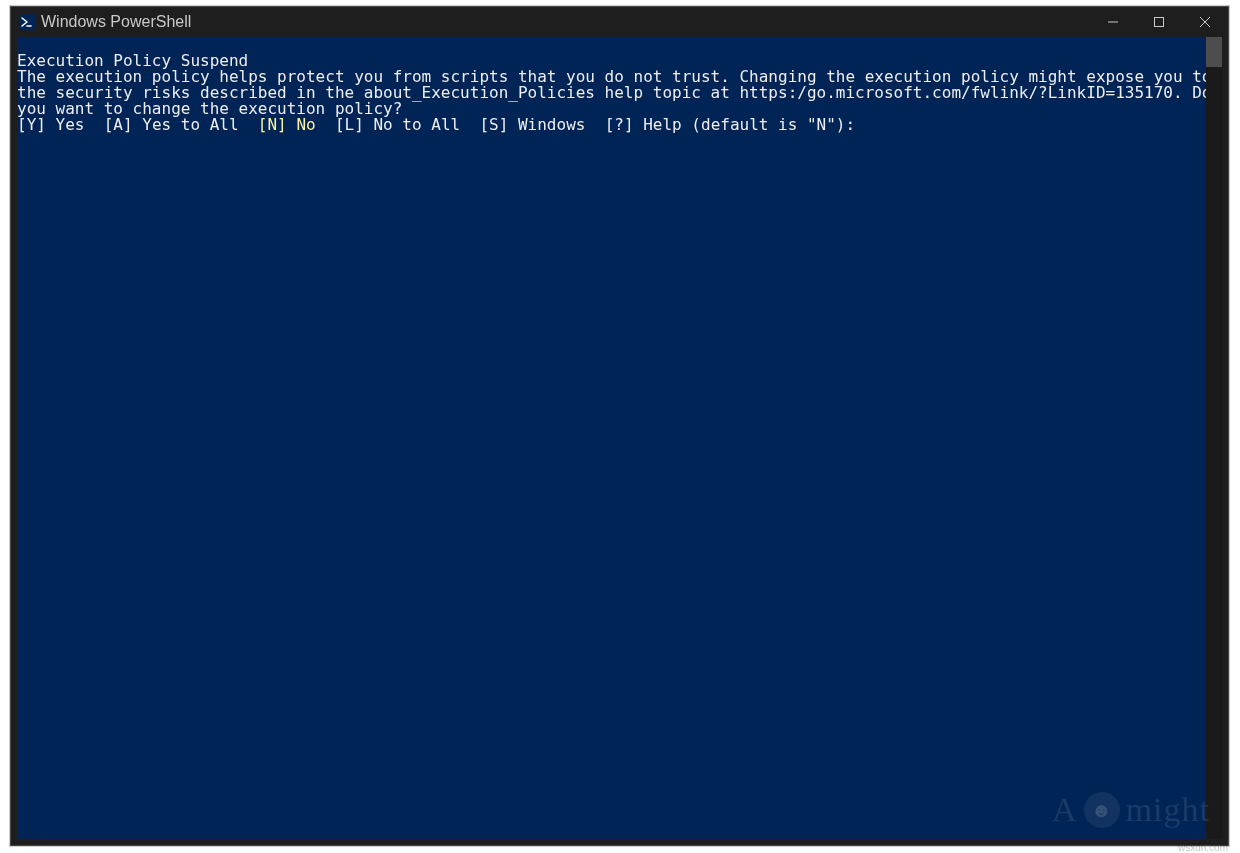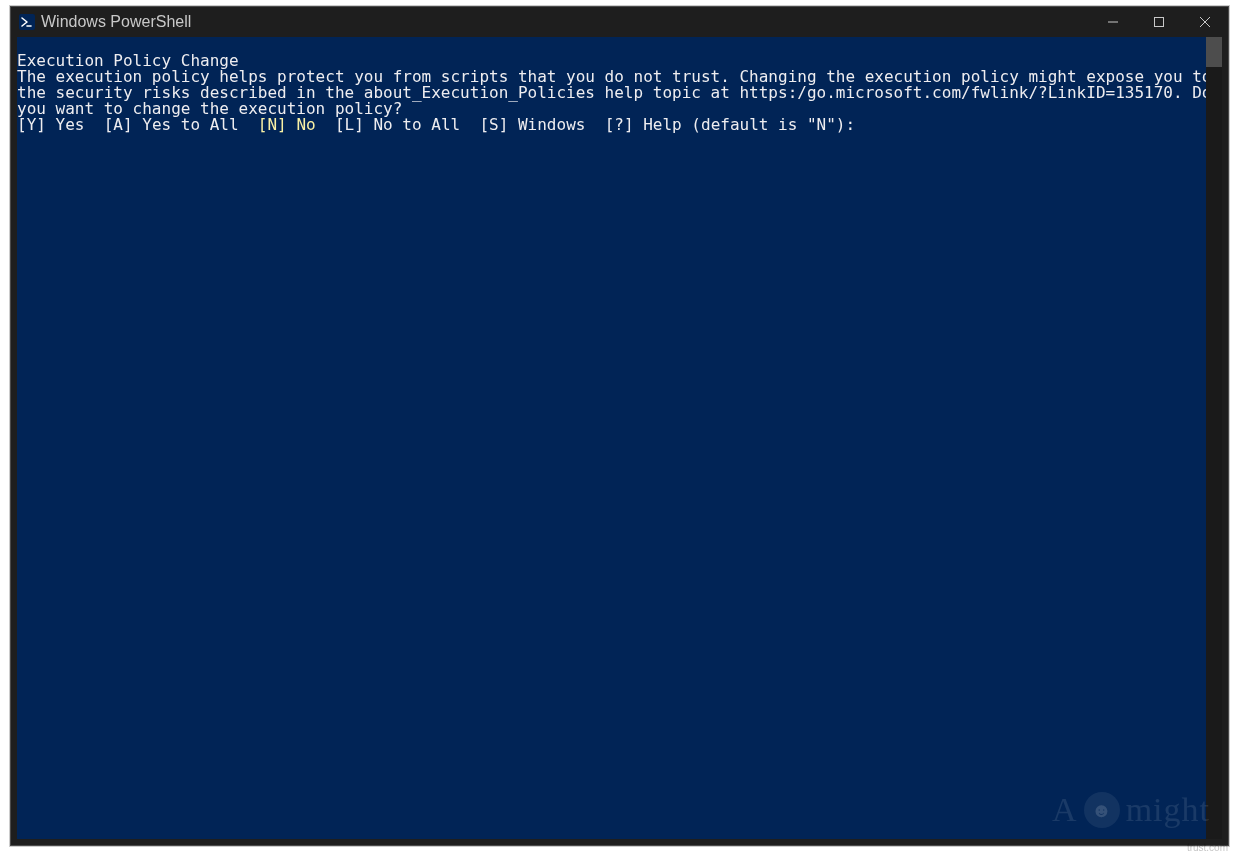--- a/index.html
+++ b/index.html
@@ -119,27 +119,27 @@
     <span class="winbtn close">
       <svg width="10" height="10" viewBox="0 0 10 10">
           <line x1="0" y1="0" x2="10" y2="10" stroke="currentColor" stroke-width="1"></line>
           <line x1="10" y1="0" x2="0" y2="10" stroke="currentColor" stroke-width="1"></line>
         </svg>
     </span>
   </div>
 
   <div class="client">
     <div class="terminal">
-<span class="line">Execution Policy Change</span>
+<span class="line">Execution Policy Suspend</span>
 <span class="line">The execution policy helps protect you from scripts that you do not trust. Changing the execution policy might expose you to the security risks described in the about_Execution_Policies help topic at https:/go.microsoft.com/fwlink/?LinkID=135170. Do you want to change the execution policy?</span>
 <span class="line"><span>[Y]</span><span> Yes  </span><span>[A]</span><span> Yes to All  </span><span class="hl">[N]</span><span class="hl"> No  </span><span>[L]</span><span> No to All  </span><span>[S]</span><span> Windows  </span><span>[?]</span><span> Help (default is "N"):</span></span>
     </div>
     <div class="scroll">
       <div class="thumb"></div>
     </div>
     <div class="watermark">
       <span>A</span>
       <span class="wicon">☻</span>
       <span>might</span>
     </div>
   </div>
 </div>
-<div class="subwm">trust.com</div>
+<div class="subwm">wsxdn.com</div>
 
 </body></html>

